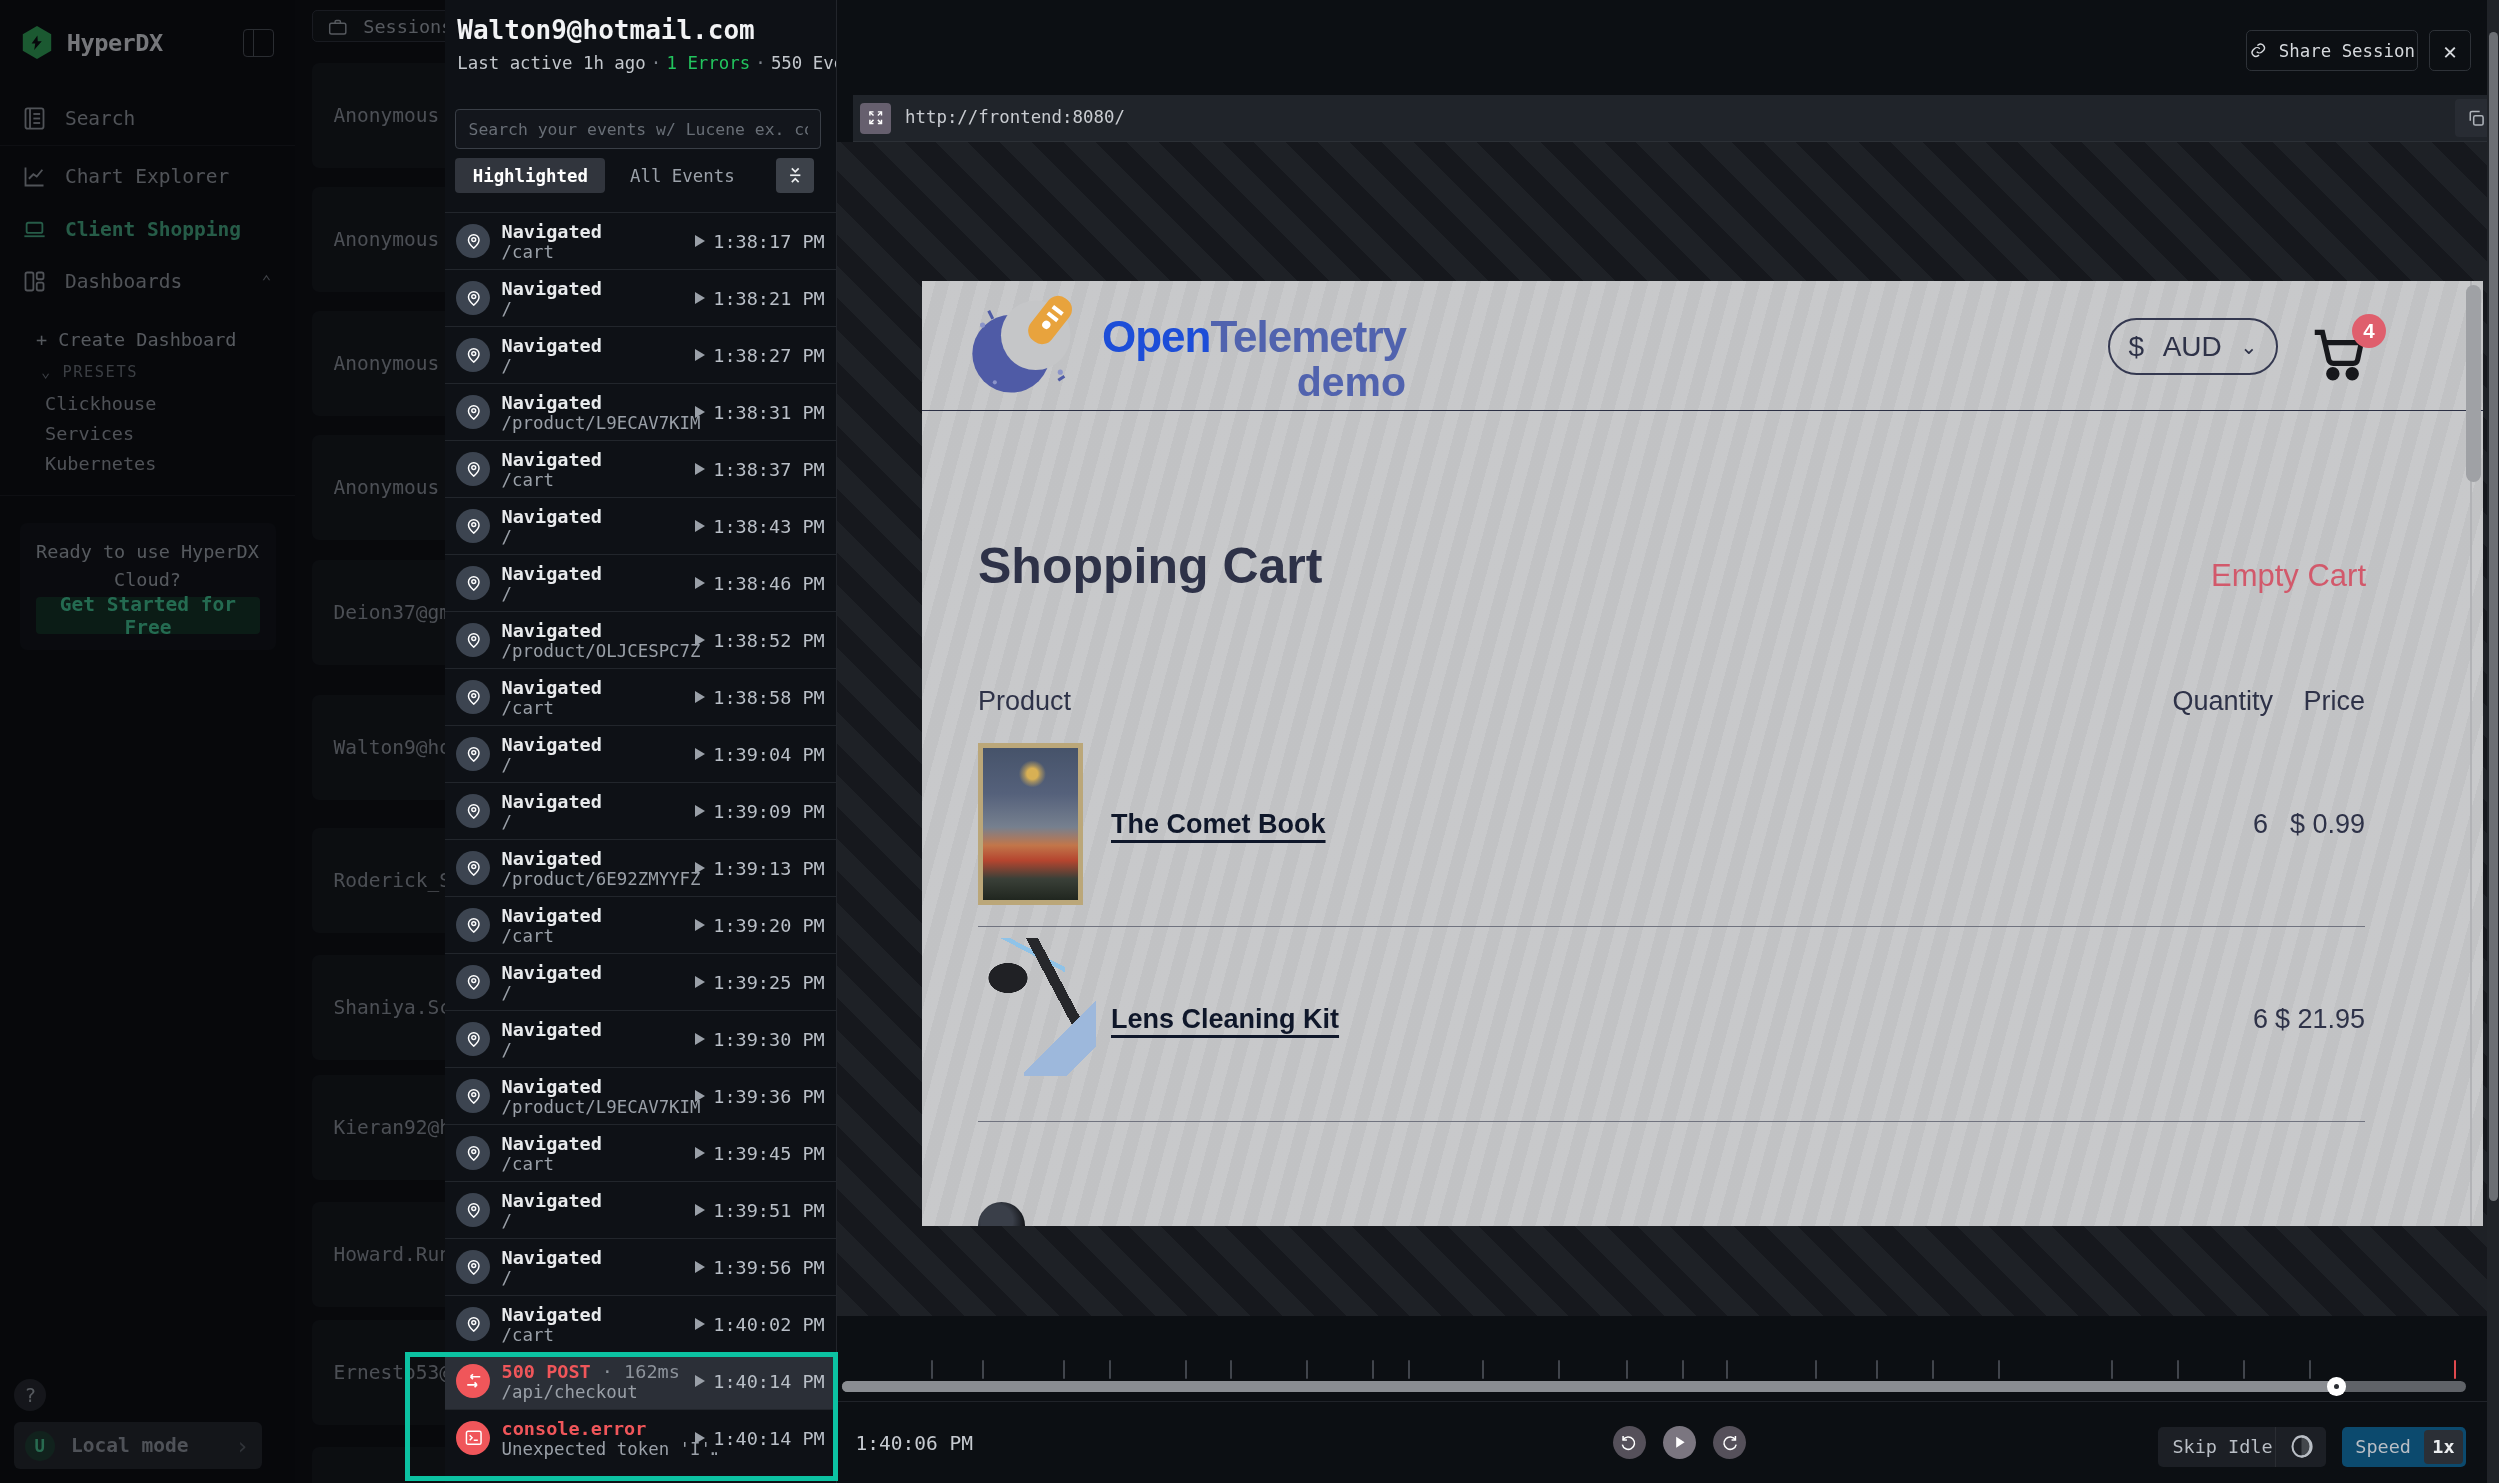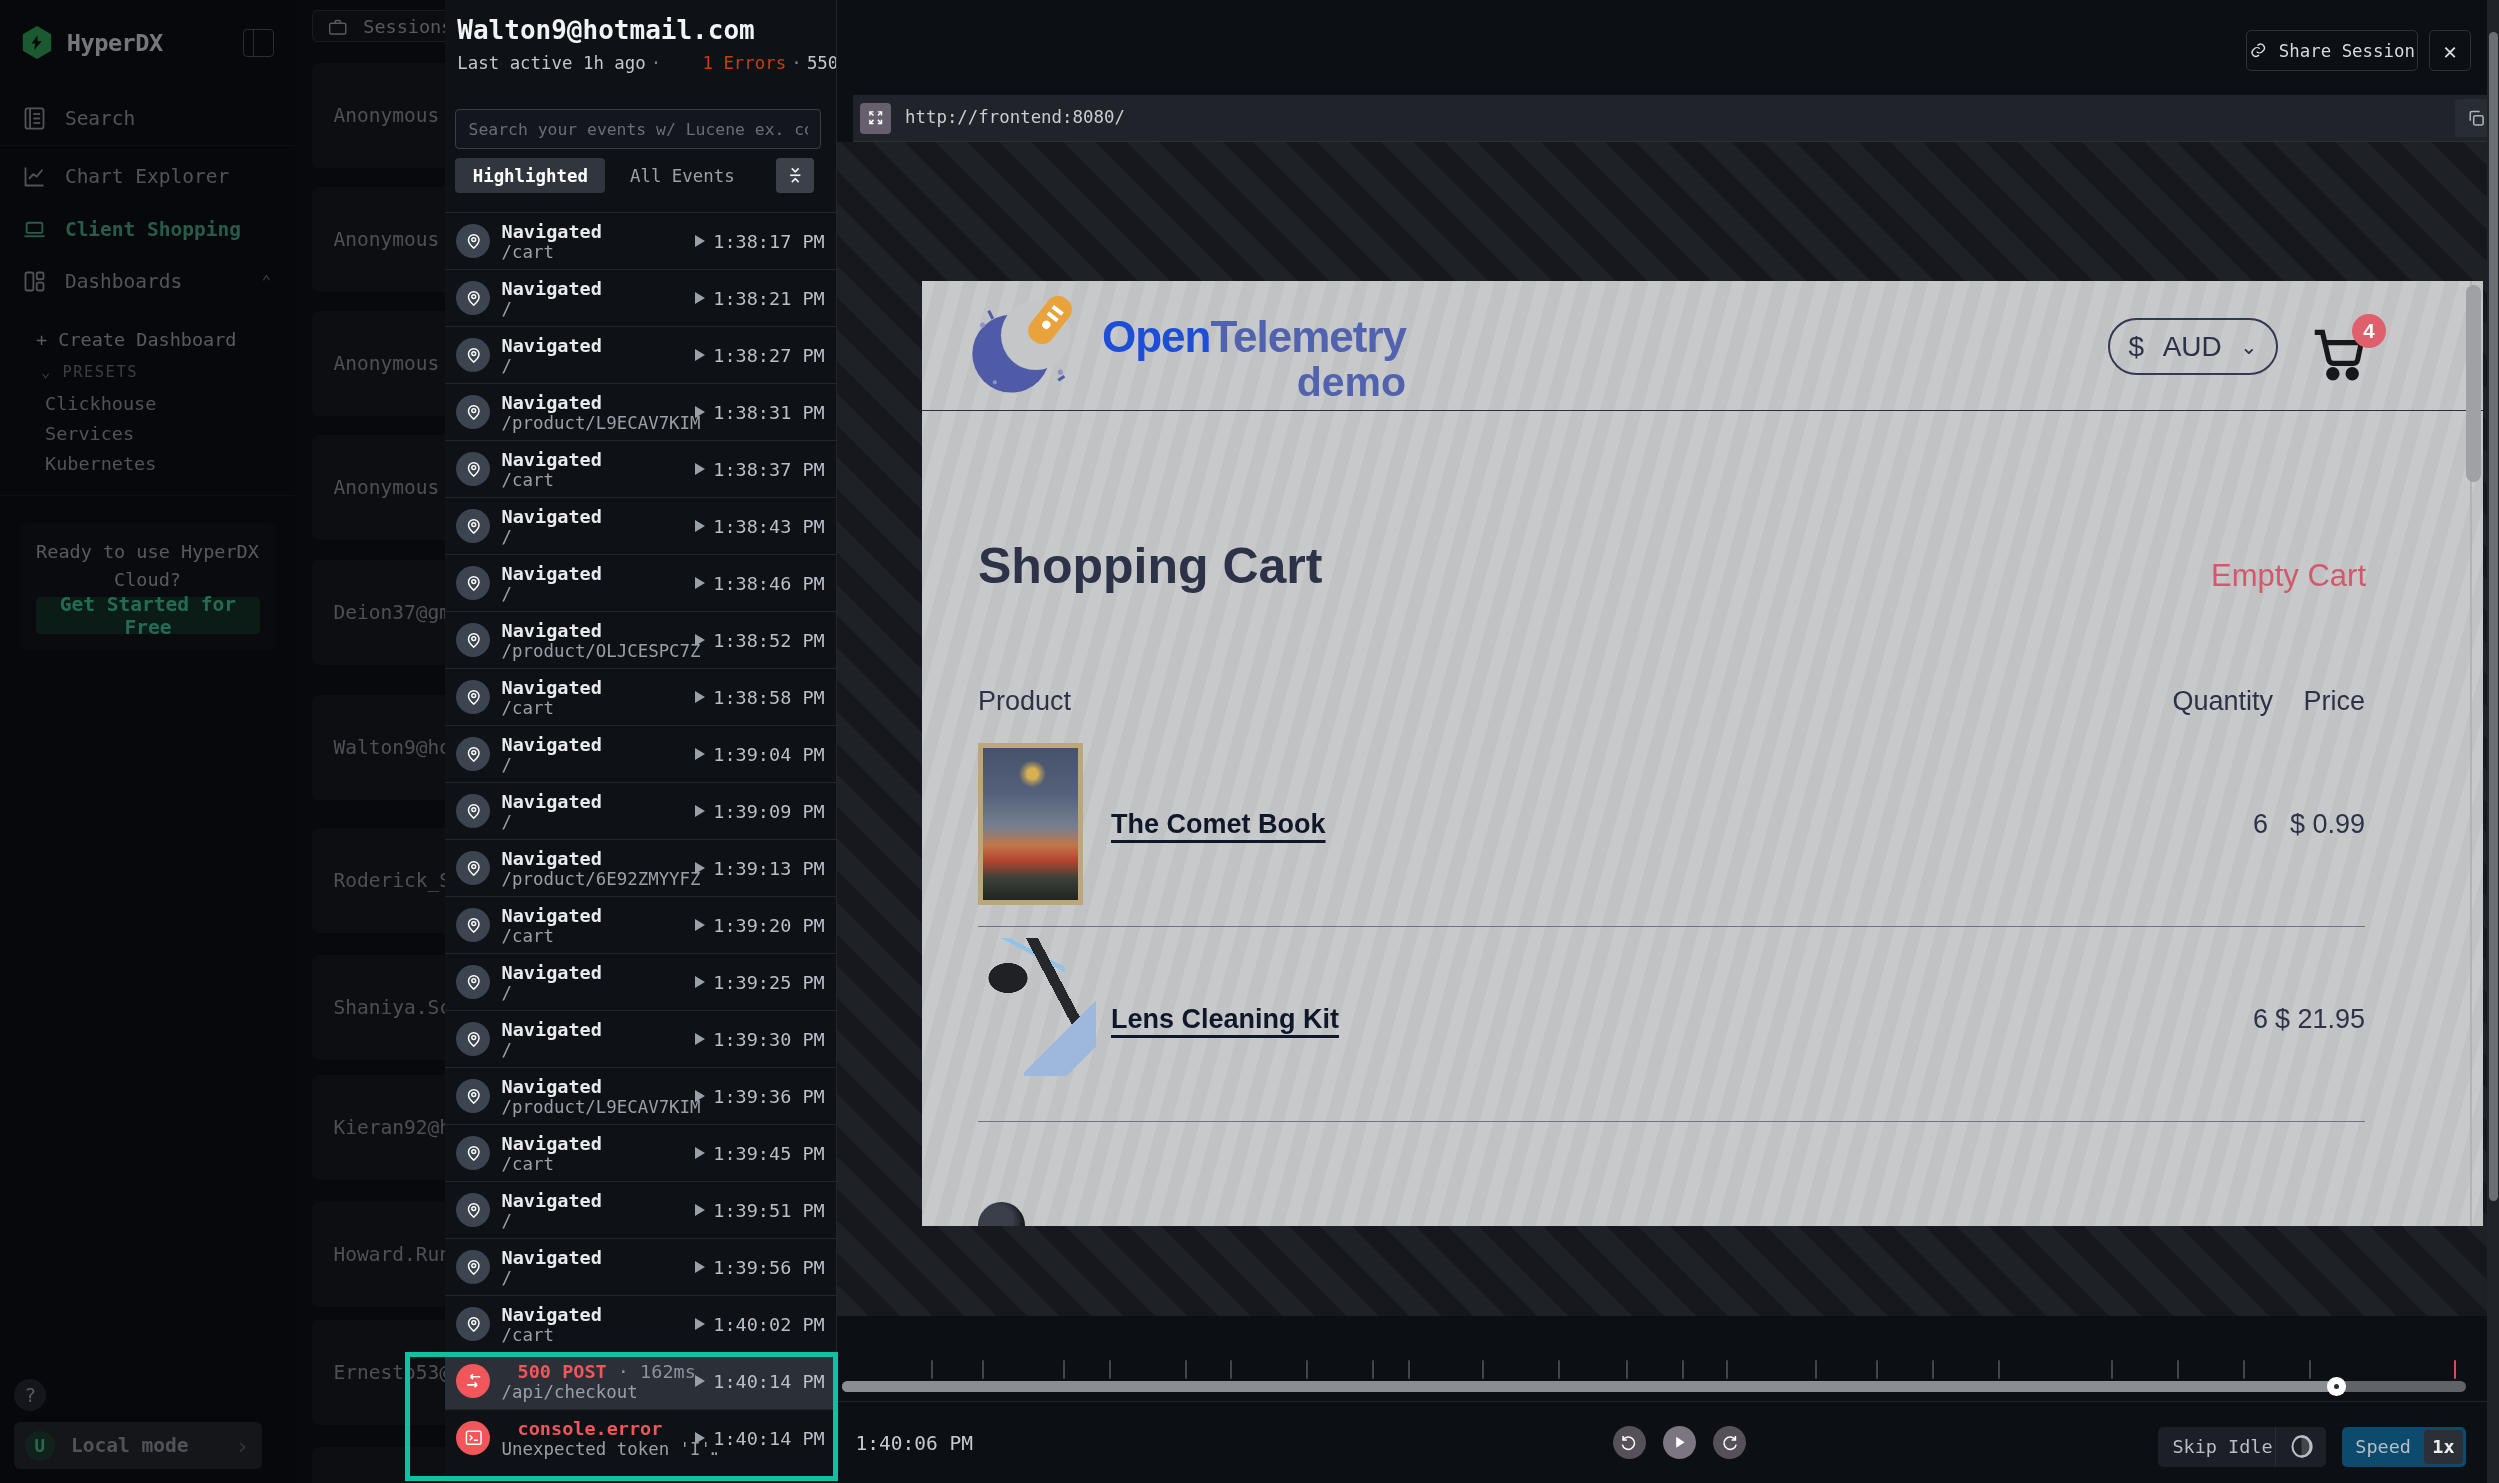--- a/index.html
+++ b/index.html
@@ -33,38 +33,38 @@
   .sessions-tab{position:absolute;left:17px;top:10.3px;width:215px;height:32px;border:1.5px solid #2b2f37;border-radius:5.1px;background:#111419;display:flex;align-items:center;gap:14.4px;padding-left:14.4px;box-sizing:border-box;color:#9aa0a8;font-size:18.5px;}
   .sessions-tab svg{width:21.5px;height:21.5px;}
   .session-card{position:absolute;left:17px;width:256px;height:105px;background:#13161b;border-radius:7.2px;display:flex;align-items:center;color:#878d95;font-size:19.5px;padding-left:21.5px;box-sizing:border-box;}
   .dim-overlay{position:absolute;left:0;top:0;width:445px;height:1483px;background:rgba(4,5,7,0.45);z-index:5;}
   
   .modal{position:absolute;left:445px;top:0;width:2055px;height:1483px;background:#0c0f13;z-index:10;display:flex;}
   
   .events-panel{position:relative;width:391px;height:1483px;background:#0e1116;border-right:1px solid #22252b;flex:none;overflow:hidden;}
   .ep-title{position:absolute;left:12.3px;top:15.4px;font-size:26px;font-weight:bold;color:#f2f3f5;}
   .ep-sub{position:absolute;left:12.3px;top:53px;font-size:17.4px;color:#c3c7cc;white-space:nowrap;}
-  .ep-sub .err{color:#c2410c;margin-left:36px;}
+  .ep-sub .err{color:#22c55e;}
   .ep-sub .sep{color:#7c828a;padding:0 5.1px;}
   .ep-search{position:absolute;left:10.3px;top:109px;width:366px;height:40px;background:#13161c;border:1.5px solid #3a3f47;border-radius:4.1px;box-sizing:border-box;color:#cfd3d8;font-size:16.4px;font-family:inherit;padding:0 12.3px;}
   .ep-search::placeholder{color:#686e76;}
   .ep-tabs{position:absolute;left:10.3px;top:157px;width:370px;height:37px;display:flex;align-items:center;}
   .tab-chip{height:35px;border-radius:4.1px;display:flex;align-items:center;justify-content:center;font-size:17.4px;}
   .tab-chip.active{width:150px;background:#31353d;color:#ffffff;font-weight:bold;}
   .tab-chip.plain{width:154px;color:#9ba1a9;}
   .tabs-collapse-btn{position:absolute;right:11.3px;top:1px;width:38px;height:35px;background:#3c4149;border-radius:4.1px;display:flex;align-items:center;justify-content:center;}
   .ep-rows{position:absolute;left:0;top:212px;width:391px;}
   .ev-row{position:relative;width:391px;height:57px;border-top:1px solid #22262c;box-sizing:border-box;display:flex;align-items:center;background:#0e1116;}
   .ev-row.http-error{background:#2b2f37;}
   .ev-icon{width:34px;height:34px;border-radius:50%;background:#3c4450;margin-left:11.3px;flex:none;display:flex;align-items:center;justify-content:center;}
   .http-error .ev-icon,.console-error .ev-icon{background:#f0565a;}
   .ev-icon svg{width:19.5px;height:19.5px;}
   .ev-main{margin-left:11.3px;min-width:0;}
   .ev-title{font-size:18.5px;font-weight:bold;color:#e8eaec;white-space:nowrap;}
-  .http-error .ev-title,.console-error .ev-title{color:#f0565a;margin-left:16px;}
+  .http-error .ev-title,.console-error .ev-title{color:#f0565a;}
   .ev-title .ev-meta{color:#8d939b;font-weight:normal;}
   .ev-path{font-size:17.4px;color:#9aa0a8;white-space:nowrap;overflow:hidden;max-width:215px;}
   .ev-right{position:absolute;right:11.3px;display:flex;align-items:center;gap:8.2px;color:#b9bfc7;font-size:18.5px;white-space:nowrap;}
   .ev-right .tri{width:0;height:0;border-left:10.3px solid #9aa0a8;border-top:6.7px solid transparent;border-bottom:6.7px solid transparent;}
   .ev-icon .npin{display:none}.ev-icon .nswap{display:none}.ev-icon .nterm{display:none}
   .nav .npin{display:block}.http-error .nswap{display:block}.console-error .nterm{display:block}
   
   .player{position:relative;flex:1;height:1483px;background:#0c0f13;overflow:hidden;}
   .share-btn{position:absolute;left:1409px;top:30px;width:172px;height:41px;border:1.5px solid #2e3238;border-radius:5.1px;box-sizing:border-box;display:flex;align-items:center;justify-content:center;gap:11.3px;color:#d6d9dd;font-size:17.4px;}
   .close-btn{position:absolute;left:1592px;top:30px;width:42px;height:41px;border:1.5px solid #2e3238;border-radius:5.1px;box-sizing:border-box;display:flex;align-items:center;justify-content:center;color:#d6d9dd;font-size:22.6px;}

